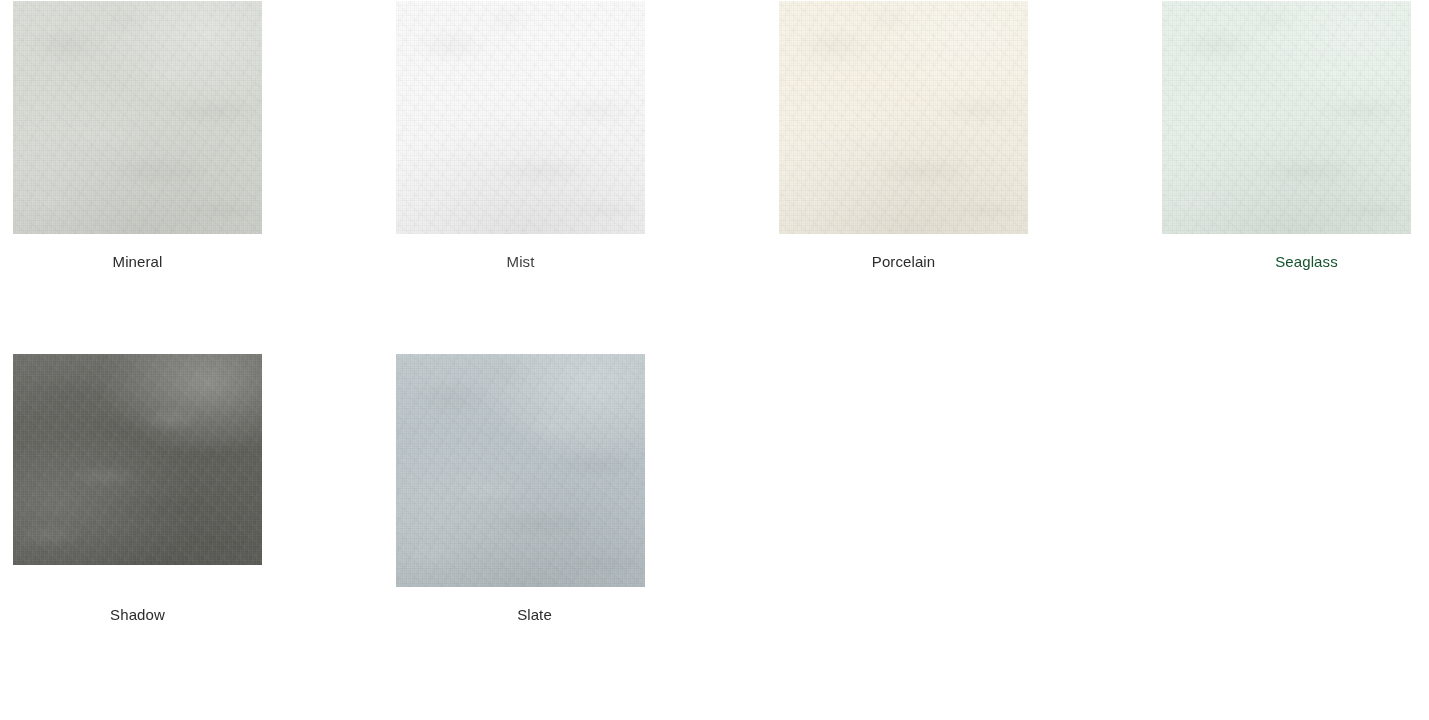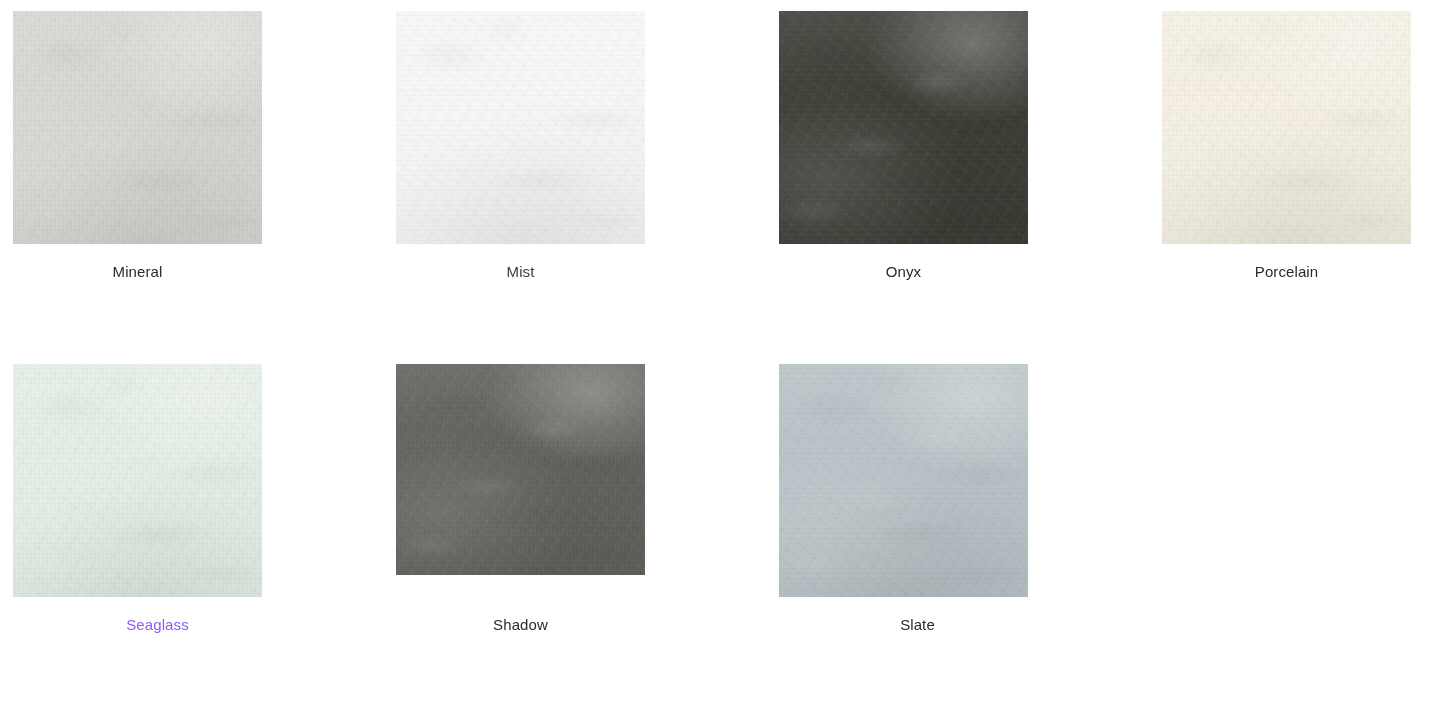--- a/index.html
+++ b/index.html
@@ -14,21 +14,21 @@
     overflow: hidden;
     font-family: "Liberation Sans", sans-serif;
     -webkit-font-smoothing: antialiased;
   }
 
   .swatch-grid {
     position: relative;
     width: 1429px;
     height: 720px;
     box-sizing: border-box;
-    padding: 11px 0 0 13px;
+    padding: 1px 0 0 13px;
     display: grid;
     grid-template-columns: repeat(4, 249px);
     grid-auto-rows: 270px;
     column-gap: 134px;
     row-gap: 83px;
     align-content: start;
     justify-content: start;
   }
 
   .swatch-cell {
@@ -142,48 +142,39 @@
     <div class="swatch-chip">
       <div class="chip-fill" style="background: rgb(249, 249, 250);"></div>
       <div class="chip-shade"></div>
       <div class="chip-mottle"></div>
       <div class="chip-grain"></div>
     </div>
     <div class="swatch-label" style="color: #404040;">Mist</div>
   </div>
 
 
-  <div class="swatch-cell">
-    <div class="swatch-chip">
-      <div class="chip-fill" style="background: rgb(60, 59, 52);"></div>
-      <div class="chip-shade"></div>
-      <div class="chip-mottle"></div>
-      <div class="chip-grain"></div>
-    </div>
-    <div class="swatch-label" style="color: rgb(43, 43, 43);">Onyx</div>
-  </div>
 
   <div class="swatch-cell">
     <div class="swatch-chip">
       <div class="chip-fill" style="background: rgb(247, 242, 229);"></div>
       <div class="chip-shade"></div>
       <div class="chip-mottle"></div>
       <div class="chip-grain"></div>
     </div>
     <div class="swatch-label" style="color: rgb(43, 43, 43);">Porcelain</div>
   </div>
 
   <div class="swatch-cell">
     <div class="swatch-chip">
       <div class="chip-fill" style="background: rgb(230, 240, 232);"></div>
       <div class="chip-shade"></div>
       <div class="chip-mottle"></div>
       <div class="chip-grain"></div>
     </div>
-    <div class="swatch-label" style="color: #8b5cf6; margin-left: 40px;">Seaglass</div>
+    <div class="swatch-label" style="color: #14532d; margin-left: 40px;">Seaglass</div>
   </div>
 
   <div class="swatch-cell">
     <div class="swatch-chip">
       <div class="chip-fill" style="background: rgb(97, 98, 92);"></div>
       <div class="chip-shade"></div>
       <div class="chip-mottle"></div>
       <div class="chip-grain"></div>
     </div>
     <div class="swatch-label" style="color: rgb(43, 43, 43); margin-top: 40px;">Shadow</div>

